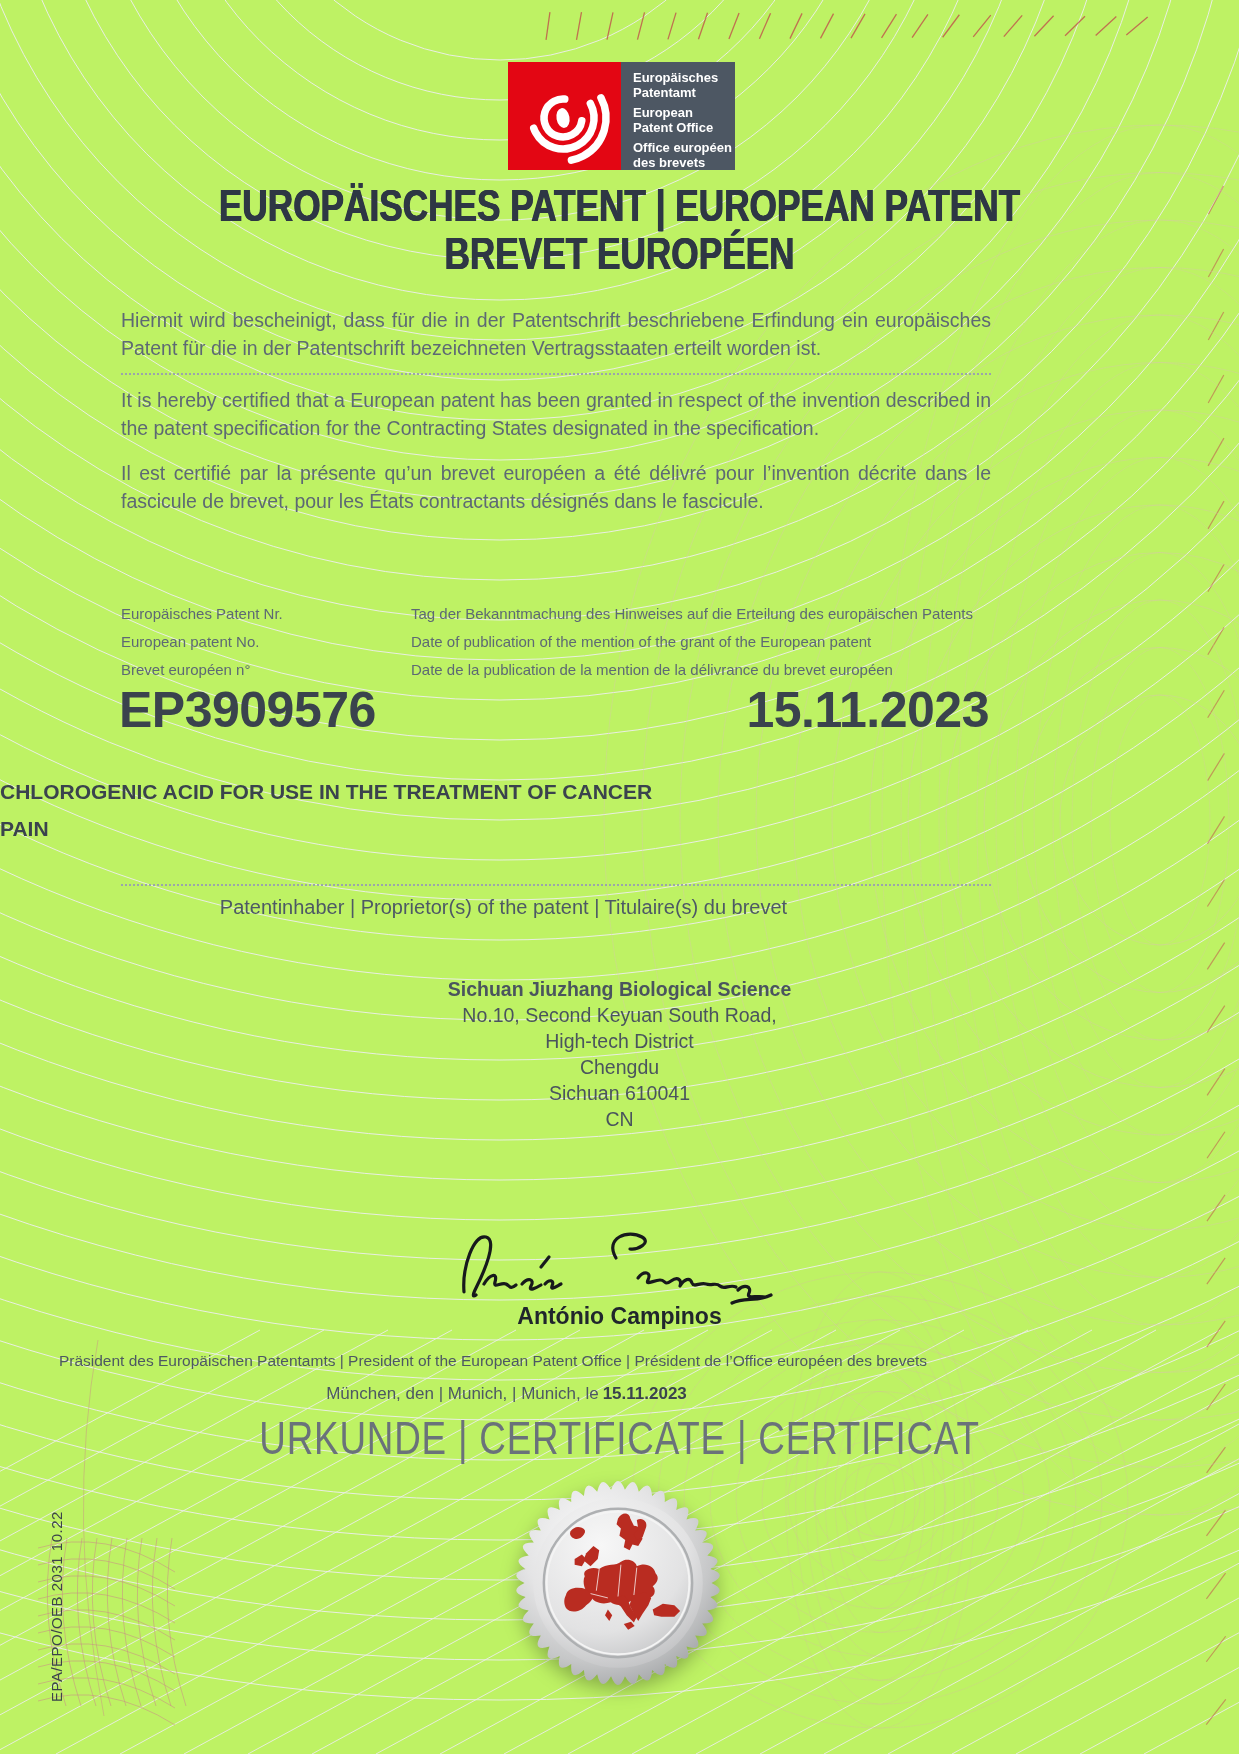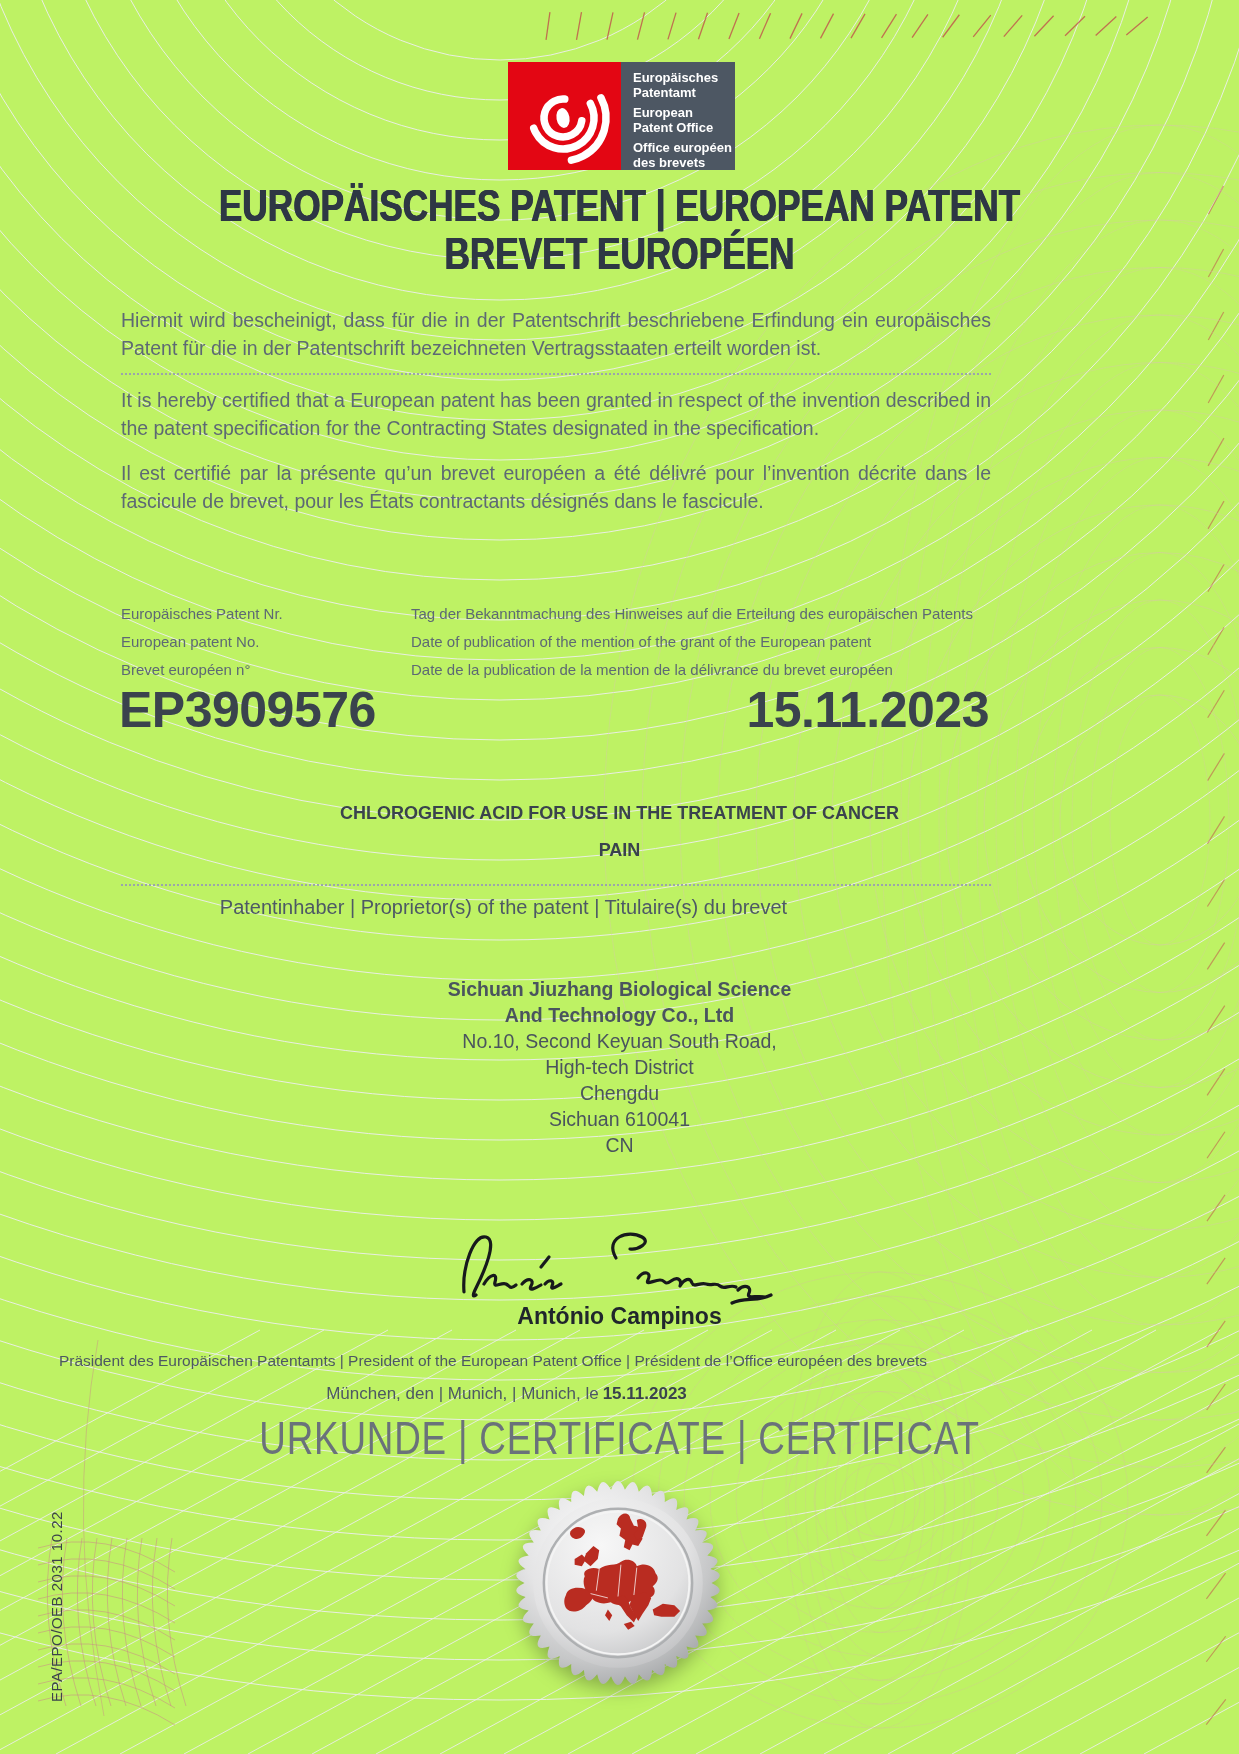--- a/index.html
+++ b/index.html
@@ -32,22 +32,22 @@
   .cert-text{
     left:121px;width:870px;color:var(--body-gray,#5d6974);
     font-size:19.5px;line-height:28px;text-align:justify;
   }
   .dotted{border-top:2px dotted #9aa4ac;height:0;}
 
   .label-col{font-size:15px;line-height:28px;color:var(--body-gray,#5d6974);}
   .big-value{font-size:50px;font-weight:bold;color:var(--value-dark,#3a434d);letter-spacing:-.5px;}
 
   .invention-title{
-    left:0;width:1239px;top:795px;text-align:center;
-    font-size:18px;line-height:37px;font-weight:bold;color:var(--value-dark,#3a434d);
+    left:0;width:1239px;top:773px;
+    font-size:21px;line-height:37px;font-weight:bold;color:var(--value-dark,#3a434d);
   }
   .prop-heading{left:10px;width:987px;top:896px;text-align:center;font-size:20px;color:#4d5965;}
   .prop-block{left:0;width:1239px;top:952px;text-align:center;font-size:19.5px;line-height:26px;color:#4a545e;margin-top:24px;}
   .prop-block .bold{font-weight:bold;}
 
   .sig-name{left:0;width:1239px;top:1303px;text-align:center;font-size:23px;font-weight:bold;color:#20262c;}
   .sig-role{left:0;width:986px;top:1352px;text-align:center;font-size:15.5px;color:#4d5863;}
   .sig-place{left:0;width:1013px;top:1384px;text-align:center;font-size:17px;color:#4d5863;}
   .sig-place .date{font-weight:bold;color:#3a434d;margin-left:4px;}
 
@@ -303,21 +303,20 @@
 
   <div class="layer invention-title">
     <div>CHLOROGENIC ACID FOR USE IN THE TREATMENT OF CANCER</div>
     <div>PAIN</div>
   </div>
   <div class="layer dotted" style="left:121px;top:884px;width:870px"></div>
 
   <div class="layer prop-heading">Patentinhaber | Proprietor(s) of the patent | Titulaire(s) du brevet</div>
   <div class="layer prop-block">
     <div class="bold">Sichuan Jiuzhang Biological Science</div>
-    <div class="bold">And Technology Co., Ltd</div>
     <div>No.10, Second Keyuan South Road,</div>
     <div>High-tech District</div>
     <div>Chengdu</div>
     <div>Sichuan 610041</div>
     <div>CN</div>
   </div>
 
   <svg class="layer" style="left:430px;top:1222px" width="380" height="88" viewBox="0 0 360 88">
     <g fill="none" stroke="#17191c" stroke-width="3.2" stroke-linecap="round" stroke-linejoin="round">
       <path d="M24,70 C22,44 34,12 46,15 C58,18 44,50 36,66 C33,72 32,76 36,73"></path>

